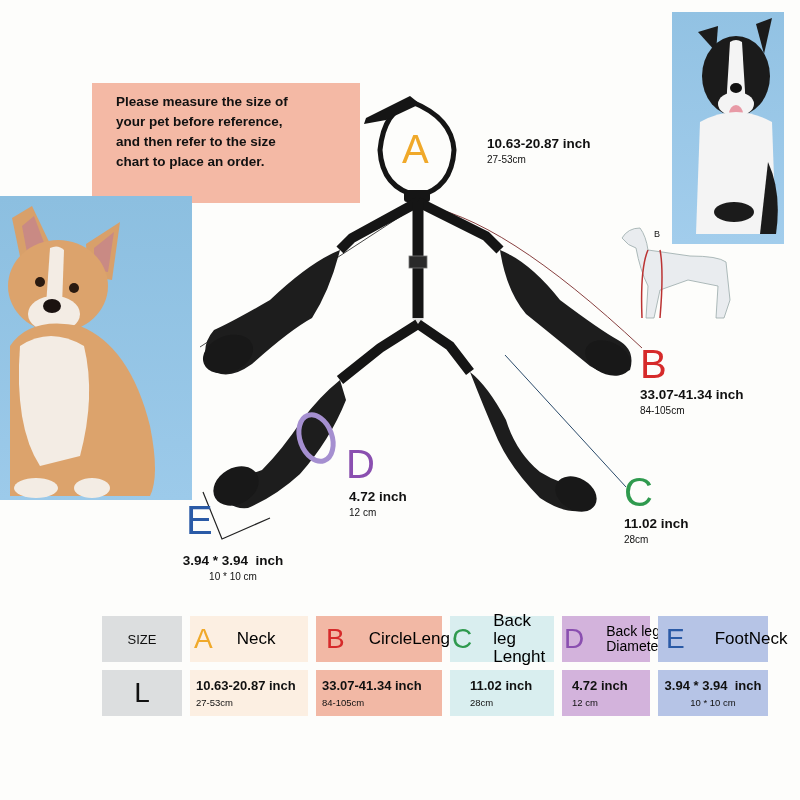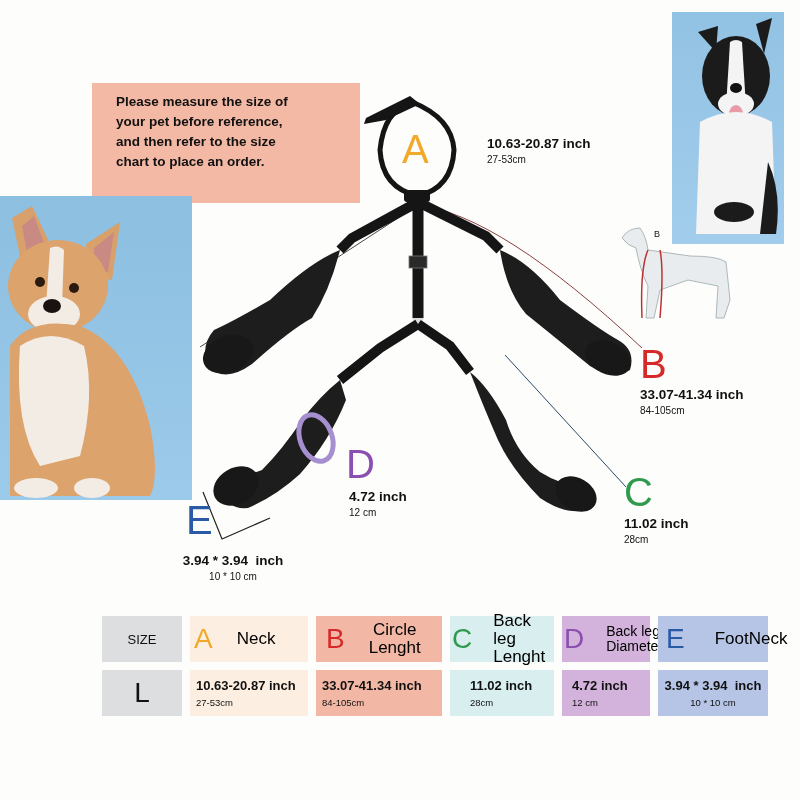--- a/index.html
+++ b/index.html
@@ -185,21 +185,21 @@
 
   <div class="cell c-size">
     <span style="font-size:13px;">SIZE</span>
   </div>
   <div class="cell c-a">
     <span class="hdr-letter" style="color:#f0a92a;">A</span>
     <span class="hdr-label">Neck</span>
   </div>
   <div class="cell c-b">
     <span class="hdr-letter" style="color:#d62a2a;margin-left:10px;">B</span>
-    <span class="hdr-label" style="display:flex;flex-direction:column;align-items:center;">
+    <span class="hdr-label" style="display:flex;">
       <span>Circle</span>
       <span>Lenght</span>
     </span>
   </div>
   <div class="cell c-c">
     <span class="hdr-letter" style="color:#2f9a4e;margin:0 1px 0 2px;">C</span>
     <span class="hdr-label" style="display:flex;flex-direction:column;">
       <span>Back leg</span>
       <span>Lenght</span>
     </span>

